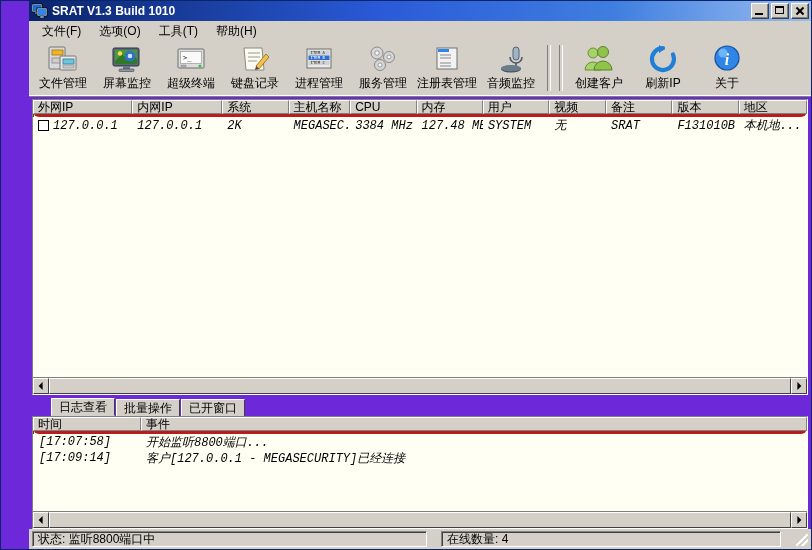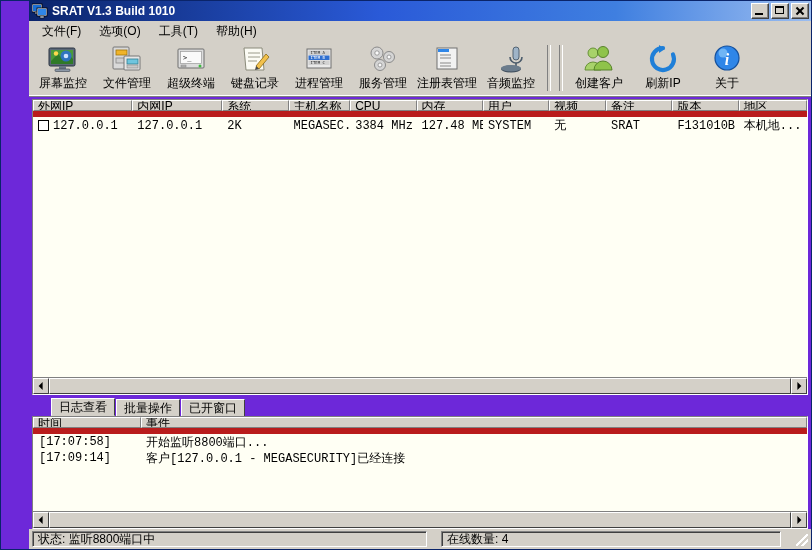--- a/index.html
+++ b/index.html
@@ -90,35 +90,36 @@
     border-right-color:#fff;border-bottom-color:#fff;
     box-shadow:inset 1px 1px 0 #404040;
     background:#fff;
     flex:0 0 296px;
     display:flex;flex-direction:column;
     box-sizing:border-box;
   }
   .lv-header{
     display:flex;height:17px;flex:0 0 17px;
     background:#d4d0c8;
-    border-bottom:6px solid #b91c1c;
+    border-bottom:3px solid #b91c1c;
     box-sizing:border-box;
+    border-radius:6px;
   }
   .lv-h{
     background:#d4d0c8;
     border-top:1px solid #fff;border-left:1px solid #fff;
     border-right:1px solid #808080;border-bottom:1px solid #808080;
     font-size:12px;line-height:14px;
     padding:0 0 0 4px;box-sizing:border-box;
     display:flex;align-items:center;
     cursor:default;overflow:hidden;white-space:nowrap;
   }
   .lv-body{flex:1 1 auto;background:#fffff4;overflow:hidden;position:relative;}
   .lv-row{display:flex;height:17px;align-items:center;font-size:12px;font-family:"Liberation Mono","DejaVu Sans Mono",monospace;}
-  .lv-cell{padding-left:5px;box-sizing:border-box;white-space:nowrap;overflow:hidden;display:flex;align-items:center;}
+  .lv-cell{padding-left:5px;box-sizing:border-box;white-space:nowrap;overflow:hidden;display:flex;align-items:center;font-style:italic;}
   .lv-cell.mono{font-family:"Liberation Mono","DejaVu Sans Mono",monospace;font-size:12px;}
   .cb{
     width:11px;height:11px;background:#fff;
     border:1px solid #000;
     box-sizing:border-box;margin-right:4px;flex:0 0 11px;
     display:inline-block;
   }
   .hscroll{
     height:16px;flex:0 0 16px;
     background:#d4d0c8;
@@ -171,21 +172,21 @@
     border:1px solid #808080;
     border-right-color:#fff;border-bottom-color:#fff;
     box-shadow:inset 1px 1px 0 #404040;
     background:#fffff4;
     flex:1 1 auto;
     display:flex;flex-direction:column;
     box-sizing:border-box;
     min-height:0;
   }
   .log-body{flex:1 1 auto;overflow:hidden;background:#fffff4;}
-  .log-row{display:flex;height:16px;align-items:center;font-family:"Liberation Mono","DejaVu Sans Mono",monospace;font-size:12px;}
+  .log-row{display:flex;height:16px;align-items:center;font-family:"Liberation Mono","DejaVu Sans Mono",monospace;font-size:12px;font-style:italic;}
   .log-time{width:108px;flex:0 0 108px;padding-left:6px;box-sizing:border-box;white-space:nowrap;}
   .log-evt{flex:1 1 auto;padding-left:5px;white-space:nowrap;overflow:hidden;}
   
   .statusbar{
     height:20px;flex:0 0 20px;
     display:flex;align-items:stretch;
     padding:2px 2px 2px 3px;box-sizing:border-box;
     gap:14px;background:#d4d0c8;
   }
   .st-panel{
@@ -244,45 +245,45 @@
     <div class="menu-item">选项(O)</div>
     <div class="menu-item">工具(T)</div>
     <div class="menu-item">帮助(H)</div>
   </div>
 
   <div class="toolbar">
 
     <div class="tb-btn">
       <div class="tb-ico">
         <svg class="ic" viewBox="0 0 34 31">
+          <rect x="3" y="3" width="16" height="22" rx="1" fill="#d9d9d9" stroke="#777" stroke-width="1"></rect>
+          <rect x="6" y="6" width="11" height="5" fill="#f0b429" stroke="#a3760a" stroke-width="0.8"></rect>
+          <rect x="6" y="14" width="11" height="5" fill="#cfcfcf" stroke="#888" stroke-width="0.8"></rect>
+          <rect x="14" y="12" width="16" height="14" rx="1" fill="#e6e6e6" stroke="#777" stroke-width="1"></rect>
+          <rect x="17" y="15" width="11" height="5" fill="#6fc5de" stroke="#2f7f94" stroke-width="0.8"></rect>
+          <rect x="17" y="21" width="11" height="3" fill="#c9c9c9" stroke="#888" stroke-width="0.6"></rect>
+        </svg>
+      </div>
+      <div class="tb-lbl">文件管理</div>
+    </div>
+
+    <div class="tb-btn">
+      <div class="tb-ico">
+        <svg class="ic" viewBox="0 0 34 31">
           <rect x="3" y="4" width="26" height="18" rx="1.5" fill="#5b6878" stroke="#2b3340" stroke-width="1"></rect>
           <rect x="5" y="6" width="22" height="14" fill="#4a9a3c"></rect>
           <path d="M5 17 L12 10 L18 16 L23 11 L27 15 L27 20 L5 20 Z" fill="#2f7a28"></path>
           <circle cx="10" cy="9.5" r="2.2" fill="#ffd84d"></circle>
           <rect x="13" y="22" width="7" height="3" fill="#6a7786"></rect>
           <rect x="9" y="25" width="15" height="2.5" rx="1" fill="#8d99a8" stroke="#39414d" stroke-width="0.6"></rect>
           <circle cx="20" cy="12" r="5.5" fill="#2d6fd6" opacity="0.85"></circle>
           <circle cx="20" cy="12" r="2.3" fill="#cfe3ff"></circle>
         </svg>
       </div>
       <div class="tb-lbl">屏幕监控</div>
-    </div>
-
-    <div class="tb-btn">
-      <div class="tb-ico">
-        <svg class="ic" viewBox="0 0 34 31">
-          <rect x="3" y="3" width="16" height="22" rx="1" fill="#d9d9d9" stroke="#777" stroke-width="1"></rect>
-          <rect x="6" y="6" width="11" height="5" fill="#f0b429" stroke="#a3760a" stroke-width="0.8"></rect>
-          <rect x="6" y="14" width="11" height="5" fill="#cfcfcf" stroke="#888" stroke-width="0.8"></rect>
-          <rect x="14" y="12" width="16" height="14" rx="1" fill="#e6e6e6" stroke="#777" stroke-width="1"></rect>
-          <rect x="17" y="15" width="11" height="5" fill="#6fc5de" stroke="#2f7f94" stroke-width="0.8"></rect>
-          <rect x="17" y="21" width="11" height="3" fill="#c9c9c9" stroke="#888" stroke-width="0.6"></rect>
-        </svg>
-      </div>
-      <div class="tb-lbl">文件管理</div>
     </div>
 
     <div class="tb-btn">
       <div class="tb-ico">
         <svg class="ic" viewBox="0 0 34 31">
           <rect x="4" y="5" width="26" height="19" rx="1" fill="#dcdcdc" stroke="#6f6f6f" stroke-width="1"></rect>
           <rect x="6.5" y="7.5" width="21" height="12" fill="#fafafa" stroke="#9a9a9a" stroke-width="0.7"></rect>
           <text x="9" y="16" font-family="monospace" font-size="7" fill="#111">&gt;_</text>
           <rect x="7" y="21" width="5" height="2" fill="#b5b5b5" stroke="#808080" stroke-width="0.5"></rect>
           <circle cx="26" cy="22" r="1.5" fill="#3fbb3f"></circle>

